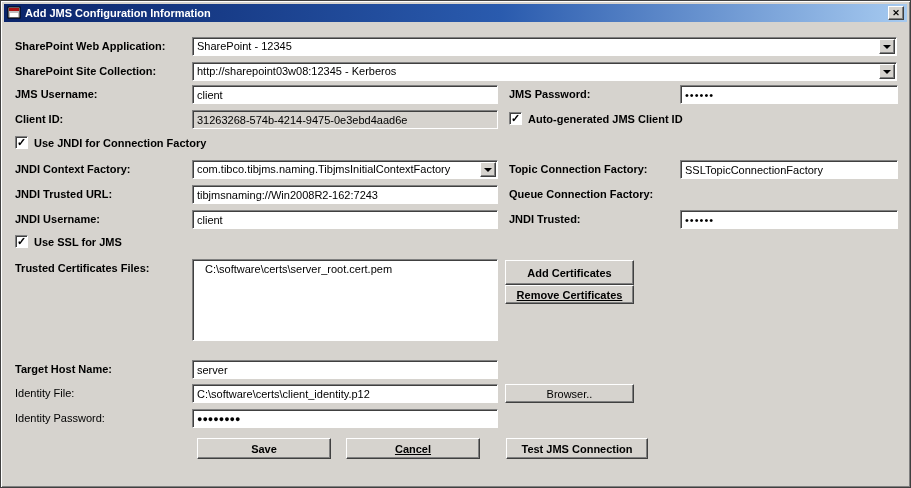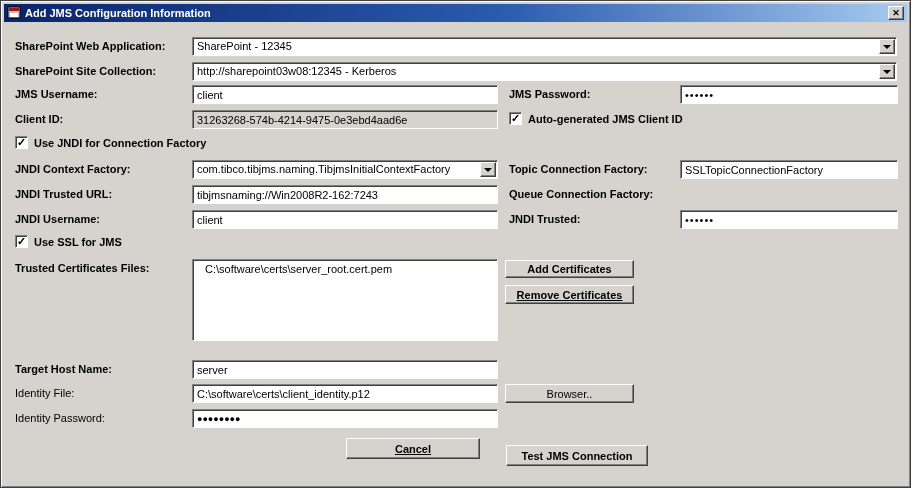--- a/index.html
+++ b/index.html
@@ -119,39 +119,42 @@
 
   <span class="checkbox sunken" style="left:14px; top:234px;">
     <span>✓</span>
   </span>
   <span class="chk-lbl" style="left:33px; top:234px;">Use SSL for JMS</span>
 
   <span class="lbl" style="left:14px; top:258px;">Trusted Certificates Files:</span>
   <div class="listbox sunken" style="left:191px; top:258px; width:306px; height:82px;padding-left:12px;">
     <div>C:\software\certs\server_root.cert.pem</div>
   </div>
-  <div class="btn raised" style="left:504px; top:259px; width:129px; height:18px;">
+  <div class="btn raised" style="left:504px; top:259px; width:129px; height:25px;">
     <span>Add Certificates</span>
   </div>
   <div class="btn raised" style="left:504px; top:284px; width:129px; height:19px;">
     <span class="underline">Remove Certificates</span>
   </div>
 
   <span class="lbl" style="left:14px; top:359px;">Target Host Name:</span>
   <input type="text" class="input sunken" style="left: 191px; top: 359px; width: 306px;" value="server">
 
   <span class="lbl-r" style="left:14px; top:383px;">Identity File:</span>
   <input type="text" class="input sunken" style="left: 191px; top: 383px; width: 306px;" value="C:\software\certs\client_identity.p12">
   <div class="btn raised" style="left:504px; top:383px; width:129px; height:19px; font-weight:normal;">
     <span>Browser..</span>
   </div>
 
   <span class="lbl-r" style="left:14px; top:408px;">Identity Password:</span>
   <input type="text" class="input sunken" style="left: 191px; top: 408px; width: 306px; font-size: 9px; font-weight: bold;" value="●●●●●●●●">
 
+  <div class="btn raised" style="left:196px; top:437px; width:134px; height:21px;">
+    <span>Save</span>
+  </div>
   <div class="btn raised" style="left:345px; top:437px; width:134px; height:21px;">
     <span class="underline">Cancel</span>
   </div>
-  <div class="btn raised" style="left:505px; top:437px; width:142px; height:21px;margin-top:7px;">
+  <div class="btn raised" style="left:505px; top:437px; width:142px; height:21px;">
     <span>Test JMS Connection</span>
   </div>
 
 </div>
 
 </body></html>

